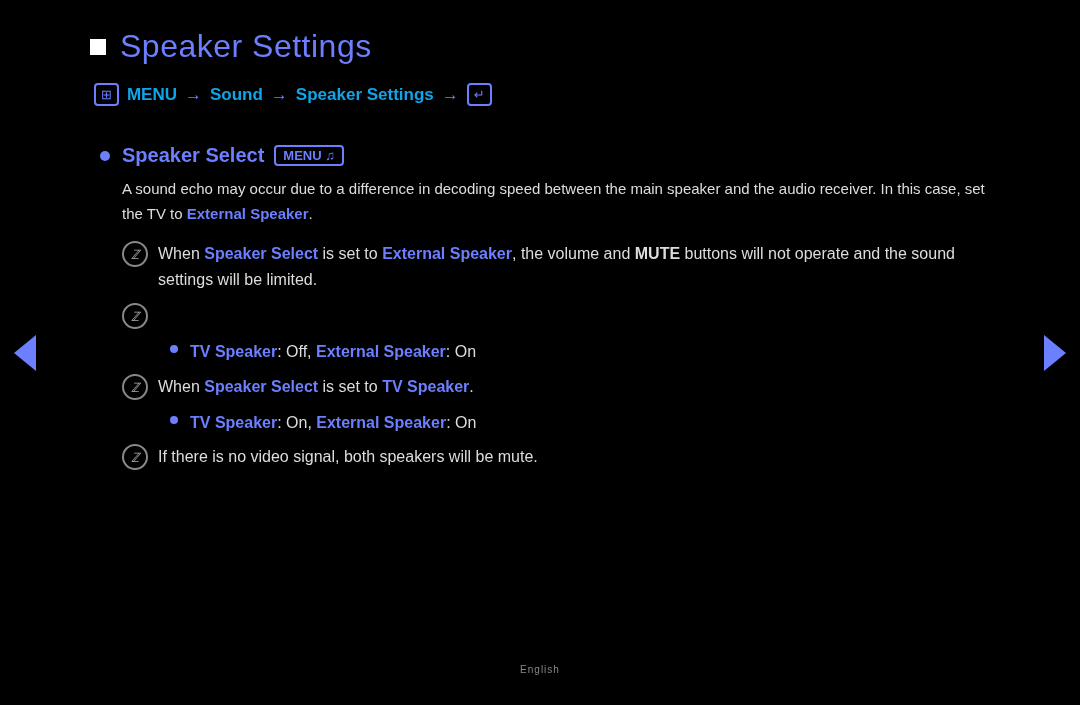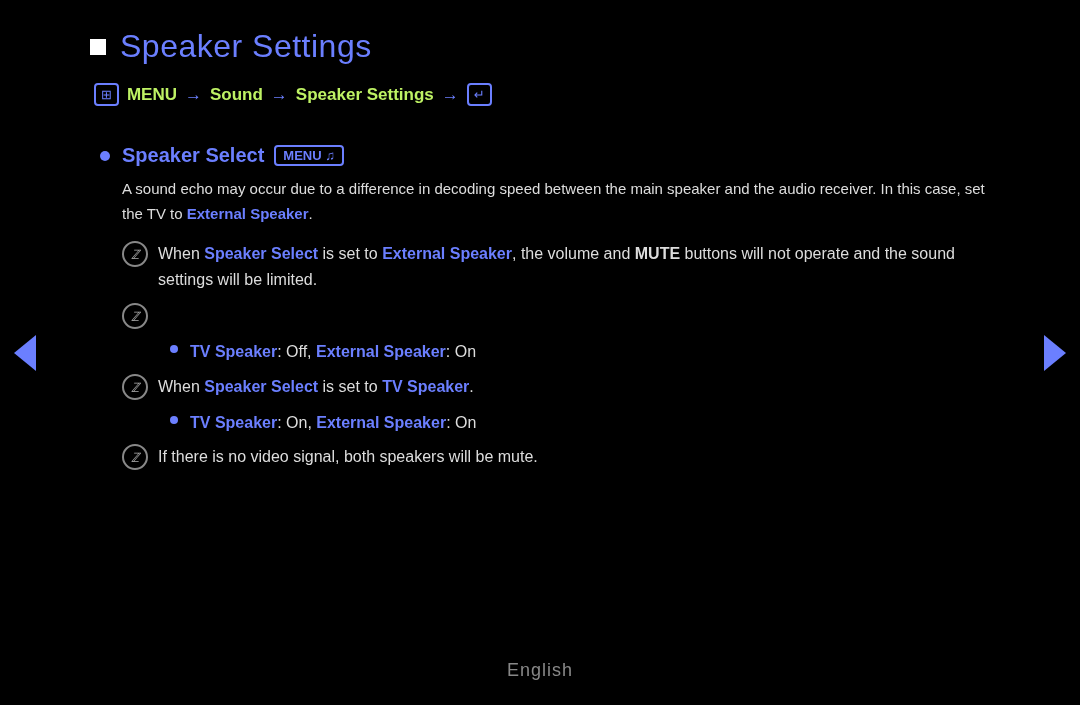--- a/index.html
+++ b/index.html
@@ -72,21 +72,21 @@
       font-size: 13px;
       color: #6b7fff;
     }
 
     .menu-path .arrow {
       color: #6b7fff;
       margin: 0 4px;
     }
 
     .menu-path .menu-text {
-      color: #bef264;
+      color: #0ea5e9;
       font-weight: 600;
     }
 
     .section {
       margin-left: 10px;
       margin-top: 38px;
     }
 
     .speaker-select-row {
       display: flex;
@@ -222,24 +222,24 @@
     .arrow-shape-right {
       width: 0;
       height: 0;
       border-top: 18px solid transparent;
       border-bottom: 18px solid transparent;
       border-left: 22px solid #6b7fff;
     }
 
     .footer {
       position: absolute;
-      bottom: 24px;
+      bottom: 30px;
       left: 50%;
       transform: translateX(-50%);
-      font-size: 18px;
+      font-size: 10px;
       color: #888;
       letter-spacing: 1px;
     }
 
     .bold-text {
       font-weight: 700;
     }
   </style>
 </head>
 <body>

